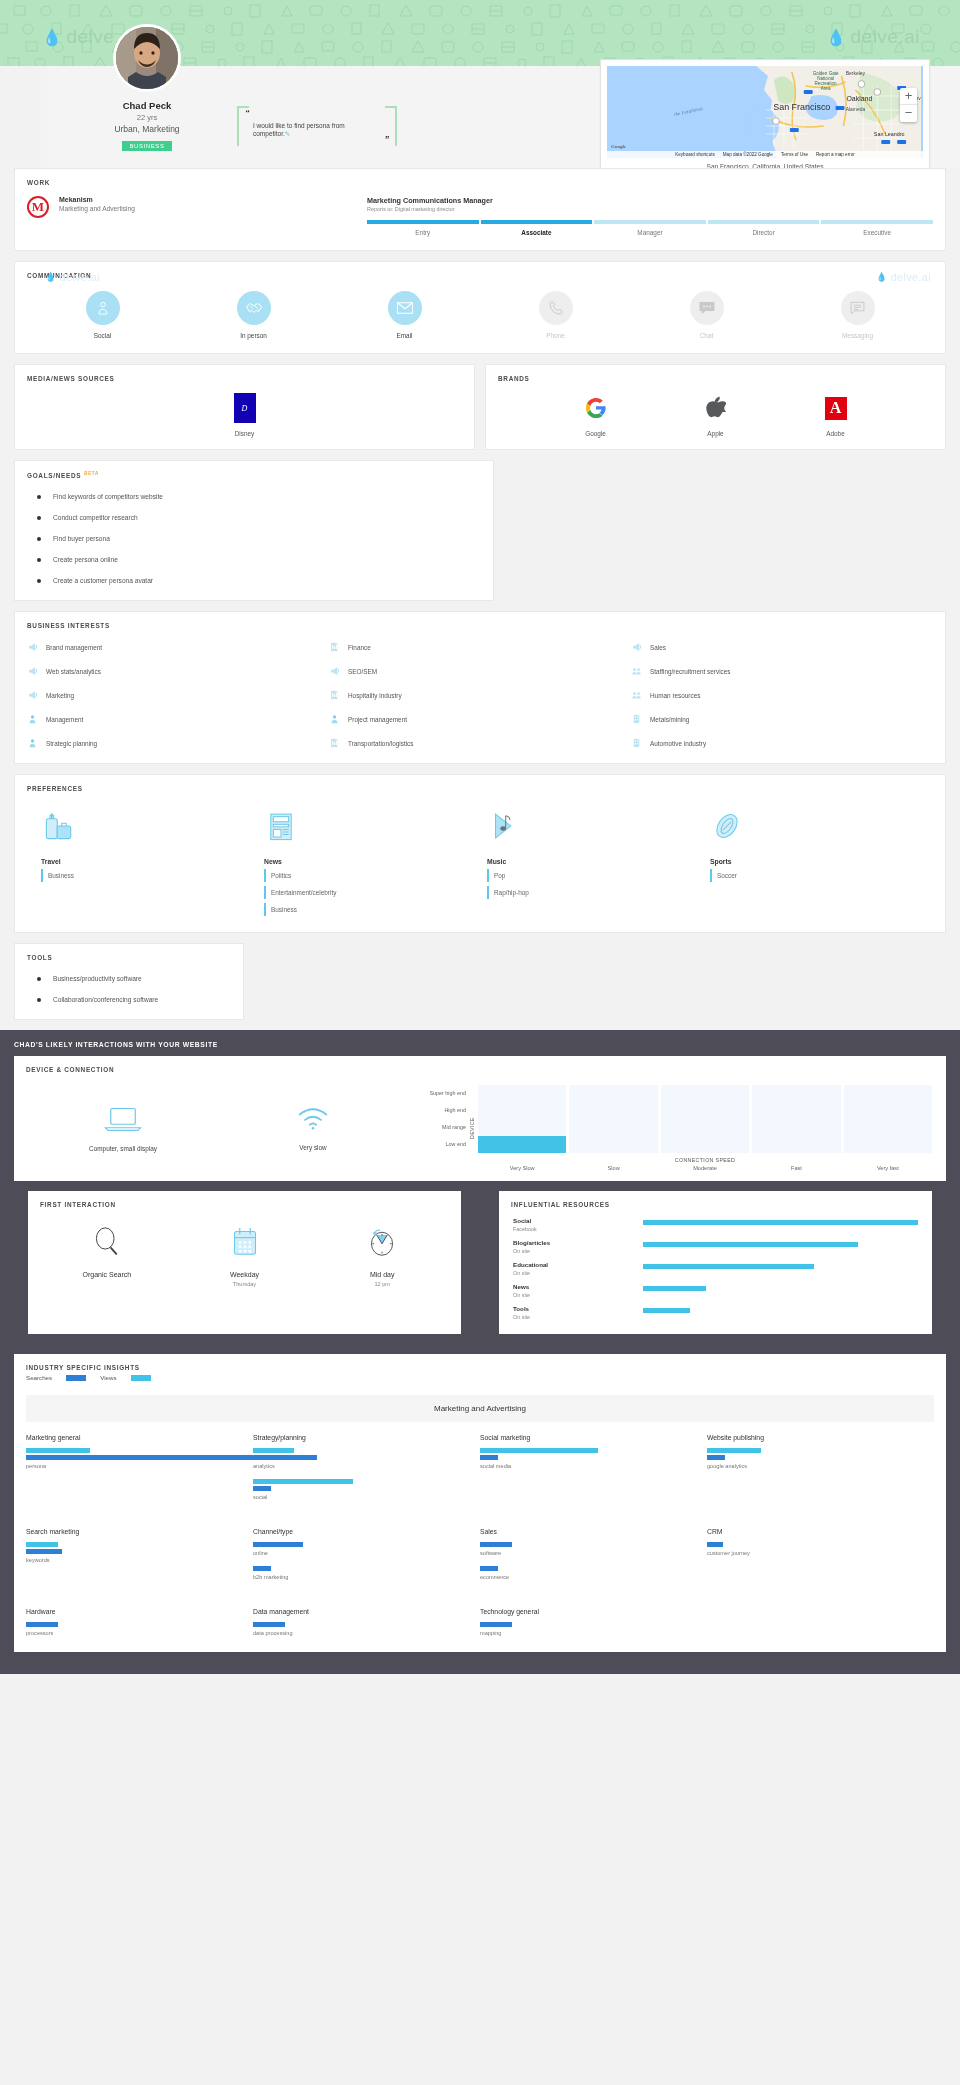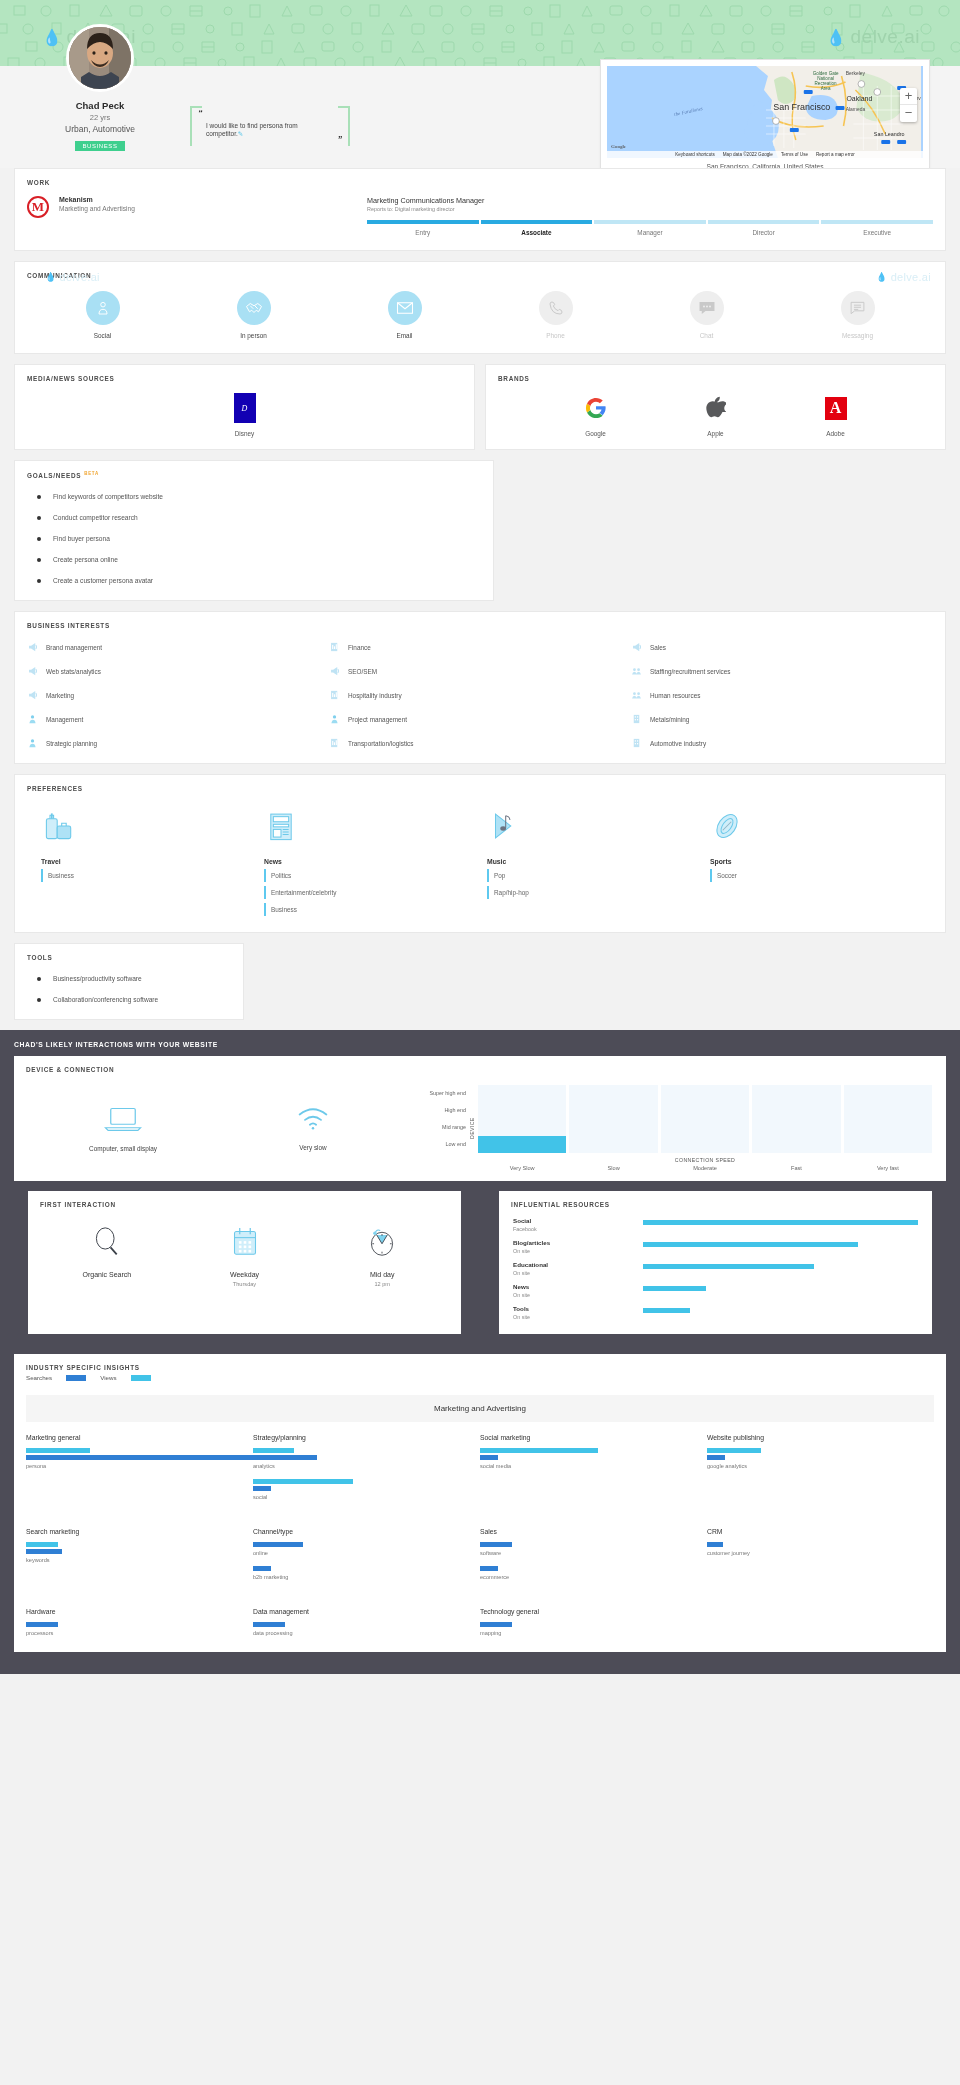--- a/index.html
+++ b/index.html
@@ -28,20 +28,21 @@
     font-size: 19px; color: #9fd3ac; letter-spacing: .5px;
     display: flex; align-items: center; gap: 4px;
   }
   .hero-logo .drop { color: #6fc0dd; font-size: 16px; }
   .hero-logo-right { left: auto; right: 40px; top: 26px; }
 
   .profile-wrap {
     background: #f4f4f4;
     padding-bottom: 16px;
     position: relative;
+    margin-left: 47px;
   }
   .avatar {
     width: 68px; height: 68px; border-radius: 50%;
     position: absolute; left: 66px; top: -42px;
     border: 3px solid #ffffff;
     overflow: hidden;
     background: #8b7f76;
   }
   .avatar svg { display: block; }
   .pname {
@@ -118,21 +119,21 @@
   .work-left { display: flex; gap: 10px; width: 330px; }
   .mek-logo {
     width: 22px; height: 22px; border-radius: 50%;
     border: 2px solid #d81f26; color: #d81f26; background:#fff;
     display: flex; align-items: center; justify-content: center;
     font-size: 13px; font-weight: bold; font-family: "Liberation Serif", serif;
   }
   .work-co { font-size: 7px; font-weight: bold; color: #333; }
   .work-ind { font-size: 6.6px; color: #777; margin-top: 2px; }
   .work-right { flex: 1; padding-left: 10px; }
-  .role { font-size: 7.2px; font-weight: normal; color: #333; }
+  .role { font-size: 7.2px; font-weight: bold; color: #333; }
   .reports { font-size: 5.4px; color: #8a8a8a; margin-top: 1px; }
   .ladder { display: flex; gap: 2px; margin-top: 8px; }
   .ladder .seg-wrap { flex: 1; }
   .ladder .bar { height: 4px; background: #bfe6f5; }
   .ladder .bar.on { background: #29aae1; }
   .ladder .lbl { font-size: 6.4px; color: #777; text-align: center; margin-top: 5px; }
   .ladder .lbl.cur { color: #222; font-weight: bold; }
 
   
   .comm-row { display: flex; padding: 12px 12px 14px 12px; }
@@ -309,21 +310,21 @@
         <path d="M18 22 q13 -14 26 0 q0 -16 -13 -16 q-13 0 -13 16z" fill="#2c2119"></path>
         <ellipse cx="25" cy="26" rx="1.6" ry="1.8" fill="#2b2119"></ellipse>
         <ellipse cx="37" cy="26" rx="1.6" ry="1.8" fill="#2b2119"></ellipse>
         <path d="M22 33 q9 9 18 0 q-3 7 -9 7 q-6 0 -9 -7z" fill="#3a2b20"></path>
         <path d="M20 45 q11 8 22 0 l8 5 v12 h-38 v-12z" fill="#3d4450"></path>
       </svg>
     </div>
     <div class="pname">
       <div class="nm">Chad Peck</div>
       <div class="age">22 yrs</div>
-      <div class="seg">Urban, Automotive</div>
+      <div class="seg">Urban, Marketing</div>
       <span class="badge">BUSINESS</span>
     </div>
 
     <div class="quote">
       <span class="q-mark">“</span>
       <div class="q-text">
         <span>I would like to find persona from competitor.</span><span class="q-pencil">✎</span>
       </div>
       <span class="q-mark b">”</span>
     </div>

